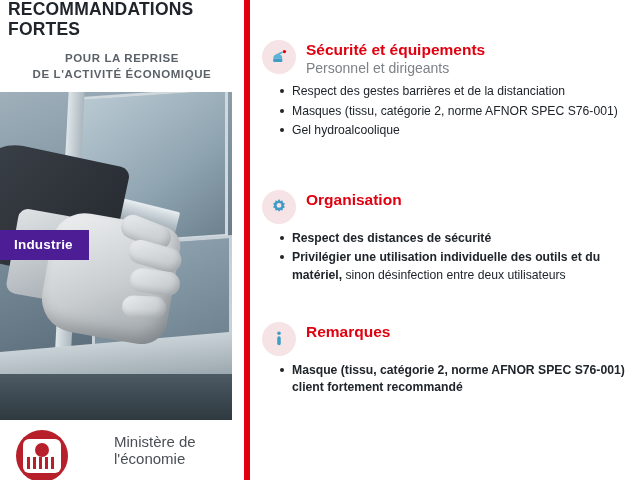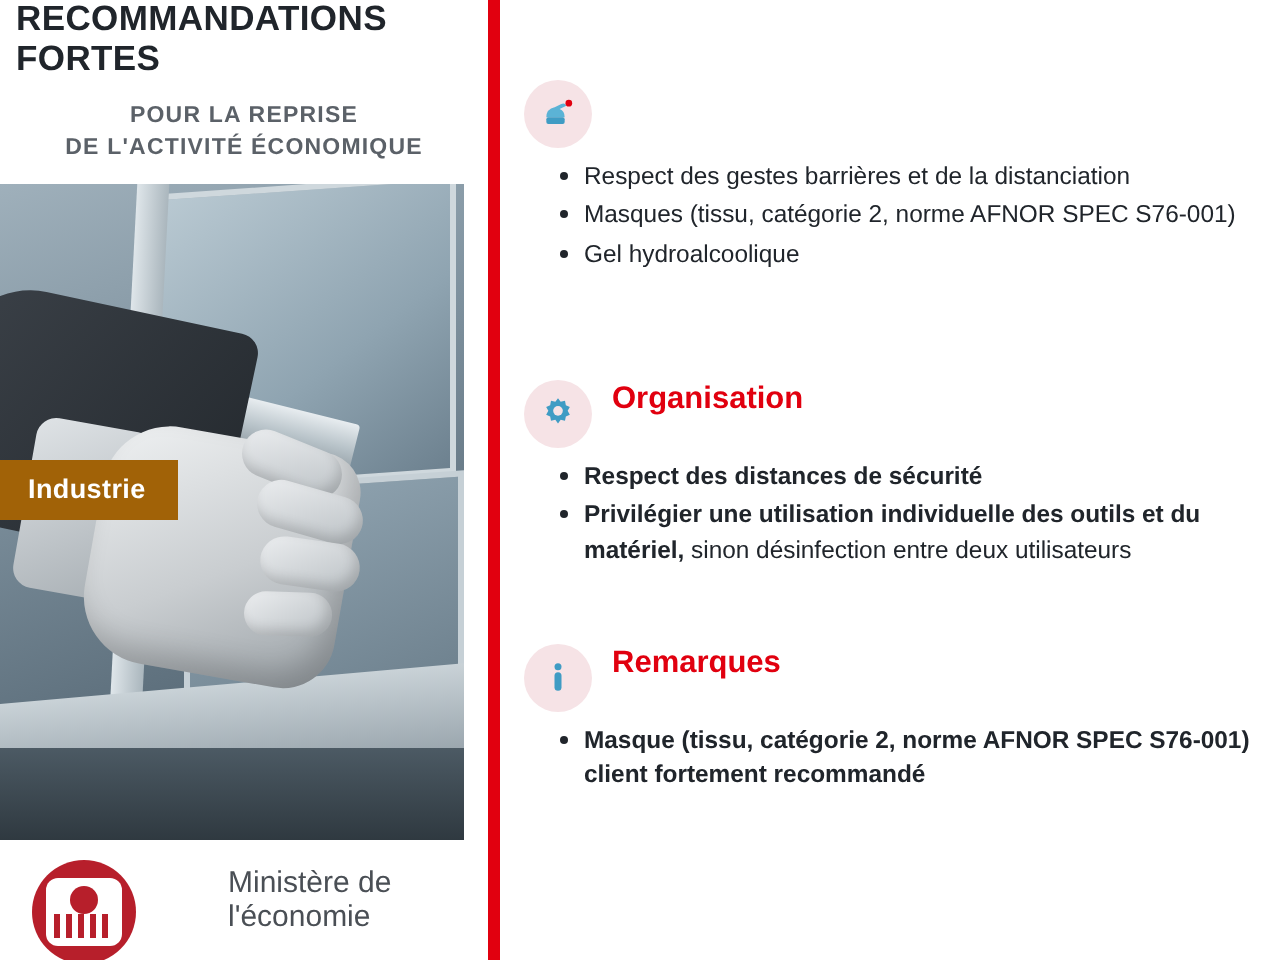--- a/index.html
+++ b/index.html
@@ -142,21 +142,21 @@
     left: 12px; top: 120px; width: 60px; height: 86px;
     background: linear-gradient(150deg, #dfe3e6 0%, #a7aeb3 100%);
     border-radius: 10px;
     transform: rotate(10deg);
   }
 
   .industry-badge {
     position: absolute;
     left: 0px;
     top: 230px;
-    background: #a16207;
+    background: #4c1d95;
     color: #ffffff;
     font-size: 13.5px;
     font-weight: bold;
     padding: 7px 16px 8px 14px;
     letter-spacing: 0.2px;
   }
 
   
   .ministry {
     position: absolute;
@@ -343,20 +343,24 @@
 
     <div class="section s1">
       <div class="sec-head">
         <div class="icon-badge">
           <svg width="20" height="20" viewBox="0 0 24 24" aria-hidden="true">
             <path d="M5 14 Q5 9 10 8 L14 6 Q16 5 17 7 L13 9 Q16 10 16 14 Z" fill="#5bb3d6"></path>
             <rect x="5" y="14" width="11" height="4" rx="1.2" fill="#3f9cc4"></rect>
             <circle cx="18.5" cy="5.5" r="2" fill="#e1000f"></circle>
           </svg>
         </div>
+        <div class="sec-titles">
+          <div class="sec-title">Sécurité et équipements</div>
+          <div class="sec-sub">Personnel et dirigeants</div>
+        </div>
       </div>
       <ul class="bullets">
         <li>Respect des gestes barrières et de la distanciation</li>
         <li>Masques (tissu, catégorie 2, norme AFNOR SPEC S76-001)</li>
         <li>Gel hydroalcoolique</li>
       </ul>
     </div>
 
     <div class="section s2">
       <div class="sec-head">

